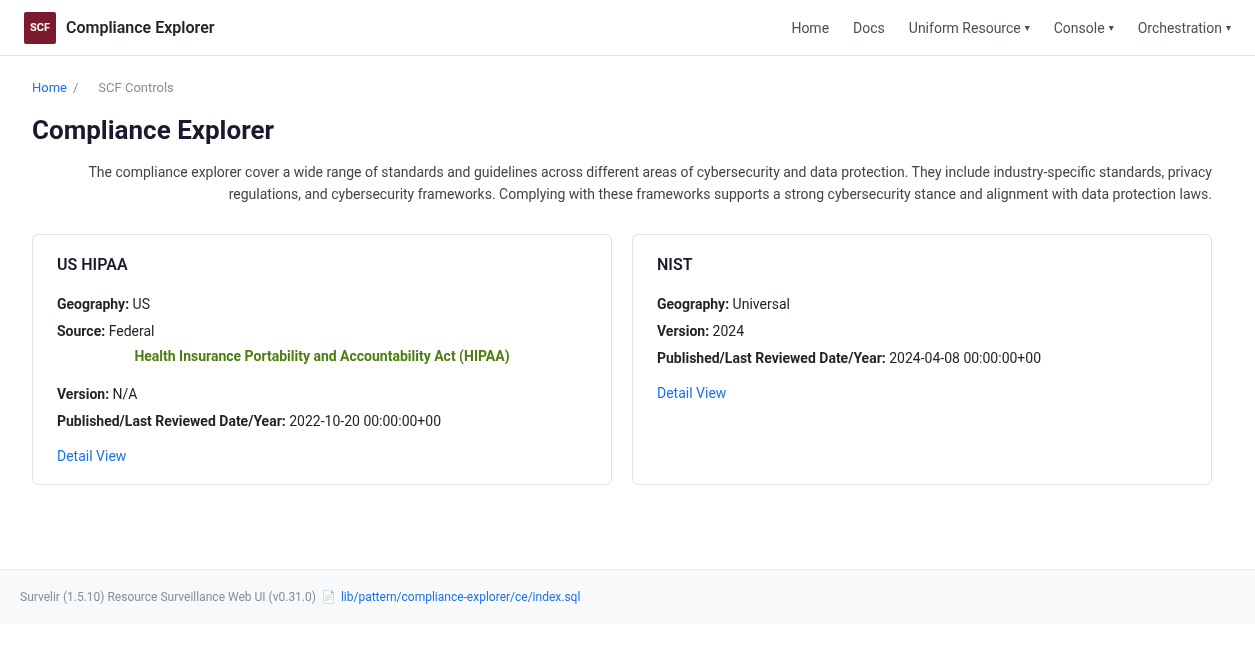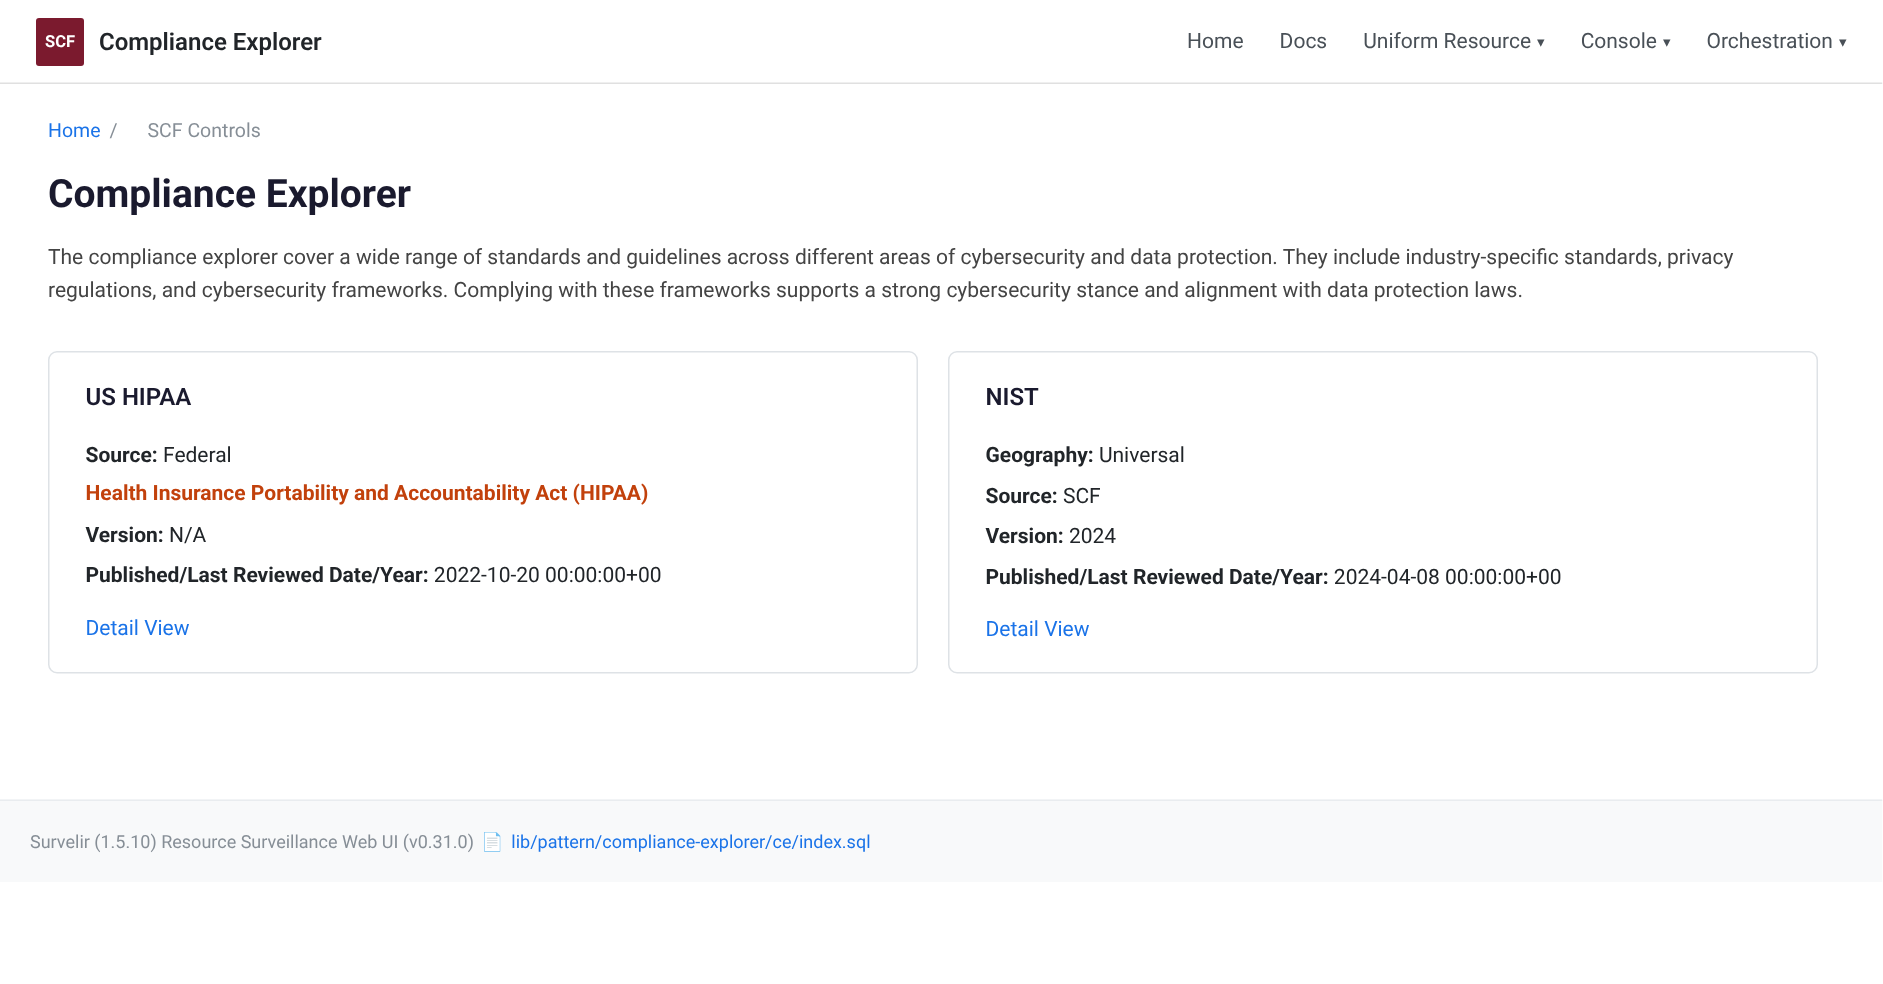--- a/index.html
+++ b/index.html
@@ -87,20 +87,21 @@
       margin-bottom: 16px;
     }
 
     
     .page-description {
       font-size: 14px;
       line-height: 1.6;
       color: #444;
       margin-bottom: 28px;
       max-width: 1180px;
+      text-align: right;
     }
 
     
     .cards-grid {
       display: grid;
       grid-template-columns: 1fr 1fr;
       gap: 20px;
       max-width: 1180px;
     }
 
@@ -129,23 +130,24 @@
       color: #212529;
     }
 
     .card-field-value {
       font-weight: 400;
       color: #212529;
     }
 
     .card-field-bold {
       font-weight: 700;
-      color: #c2410c;
-      margin-bottom: 10px;
-      font-size: 14px;
+      color: #4d7c0f;
+      margin-bottom: 20px;
+      font-size: 14px;
+      text-align: center;
     }
 
     .card-detail-link {
       color: #1a73e8;
       text-decoration: none;
       font-size: 14px;
       display: inline-block;
       margin-top: 10px;
       cursor: pointer;
     }
@@ -205,20 +207,25 @@
 
   <h1 class="page-title">Compliance Explorer</h1>
 
   <p class="page-description">The compliance explorer cover a wide range of standards and guidelines across different areas of cybersecurity and data protection. They include industry-specific standards, privacy regulations, and cybersecurity frameworks. Complying with these frameworks supports a strong cybersecurity stance and alignment with data protection laws.</p>
 
   <div class="cards-grid">
 
     <div class="card">
       <div class="card-title">US HIPAA</div>
       <div class="card-field">
+        <span class="card-field-label">Geography:</span>
+        <span class="card-field-value"> </span>
+        <span class="card-field-value">US</span>
+      </div>
+      <div class="card-field">
         <span class="card-field-label">Source:</span>
         <span class="card-field-value"> </span>
         <span class="card-field-value">Federal</span>
       </div>
       <div class="card-field-bold">Health Insurance Portability and Accountability Act (HIPAA)</div>
       <div class="card-field">
         <span class="card-field-label">Version:</span>
         <span class="card-field-value"> </span>
         <span class="card-field-value">N/A</span>
       </div>
@@ -229,25 +236,20 @@
       </div>
       <a class="card-detail-link">Detail View</a>
     </div>
 
     <div class="card">
       <div class="card-title">NIST</div>
       <div class="card-field">
         <span class="card-field-label">Geography:</span>
         <span class="card-field-value"> </span>
         <span class="card-field-value">Universal</span>
-      </div>
-      <div class="card-field">
-        <span class="card-field-label">Source:</span>
-        <span class="card-field-value"> </span>
-        <span class="card-field-value">SCF</span>
       </div>
       <div class="card-field">
         <span class="card-field-label">Version:</span>
         <span class="card-field-value"> </span>
         <span class="card-field-value">2024</span>
       </div>
       <div class="card-field">
         <span class="card-field-label">Published/Last Reviewed Date/Year:</span>
         <span class="card-field-value"> </span>
         <span class="card-field-value">2024-04-08 00:00:00+00</span>

